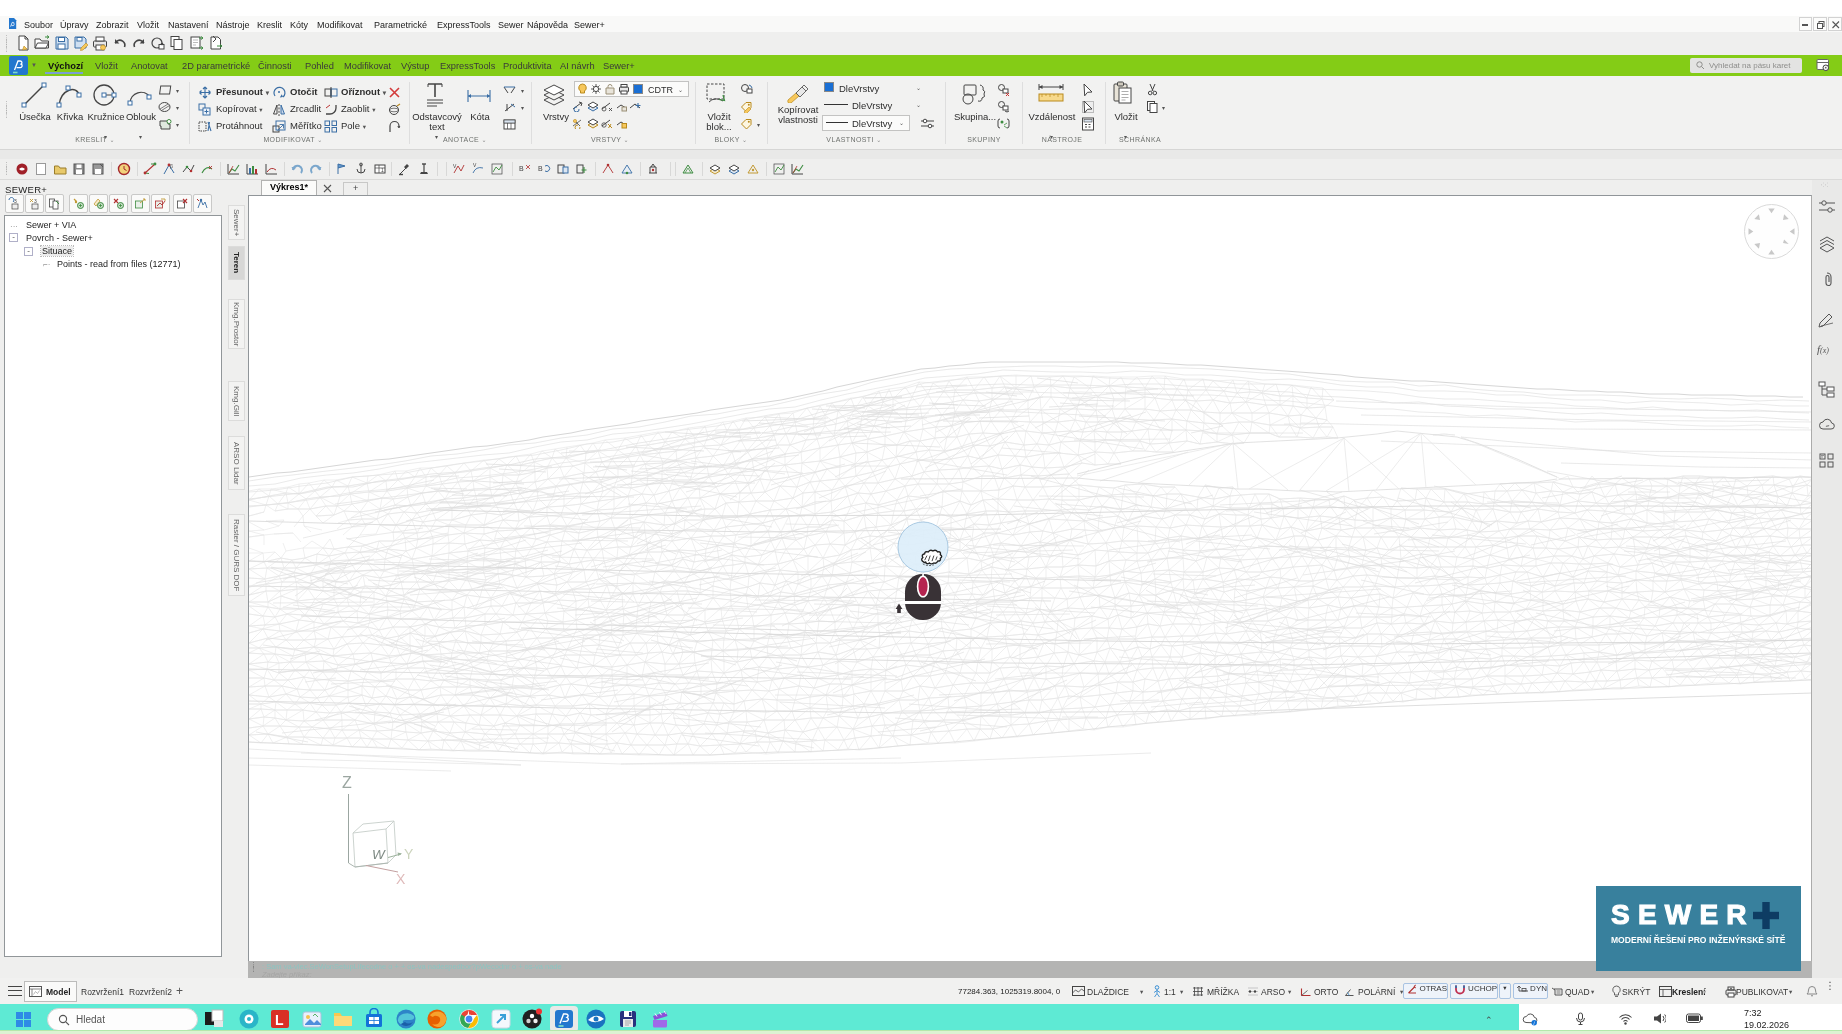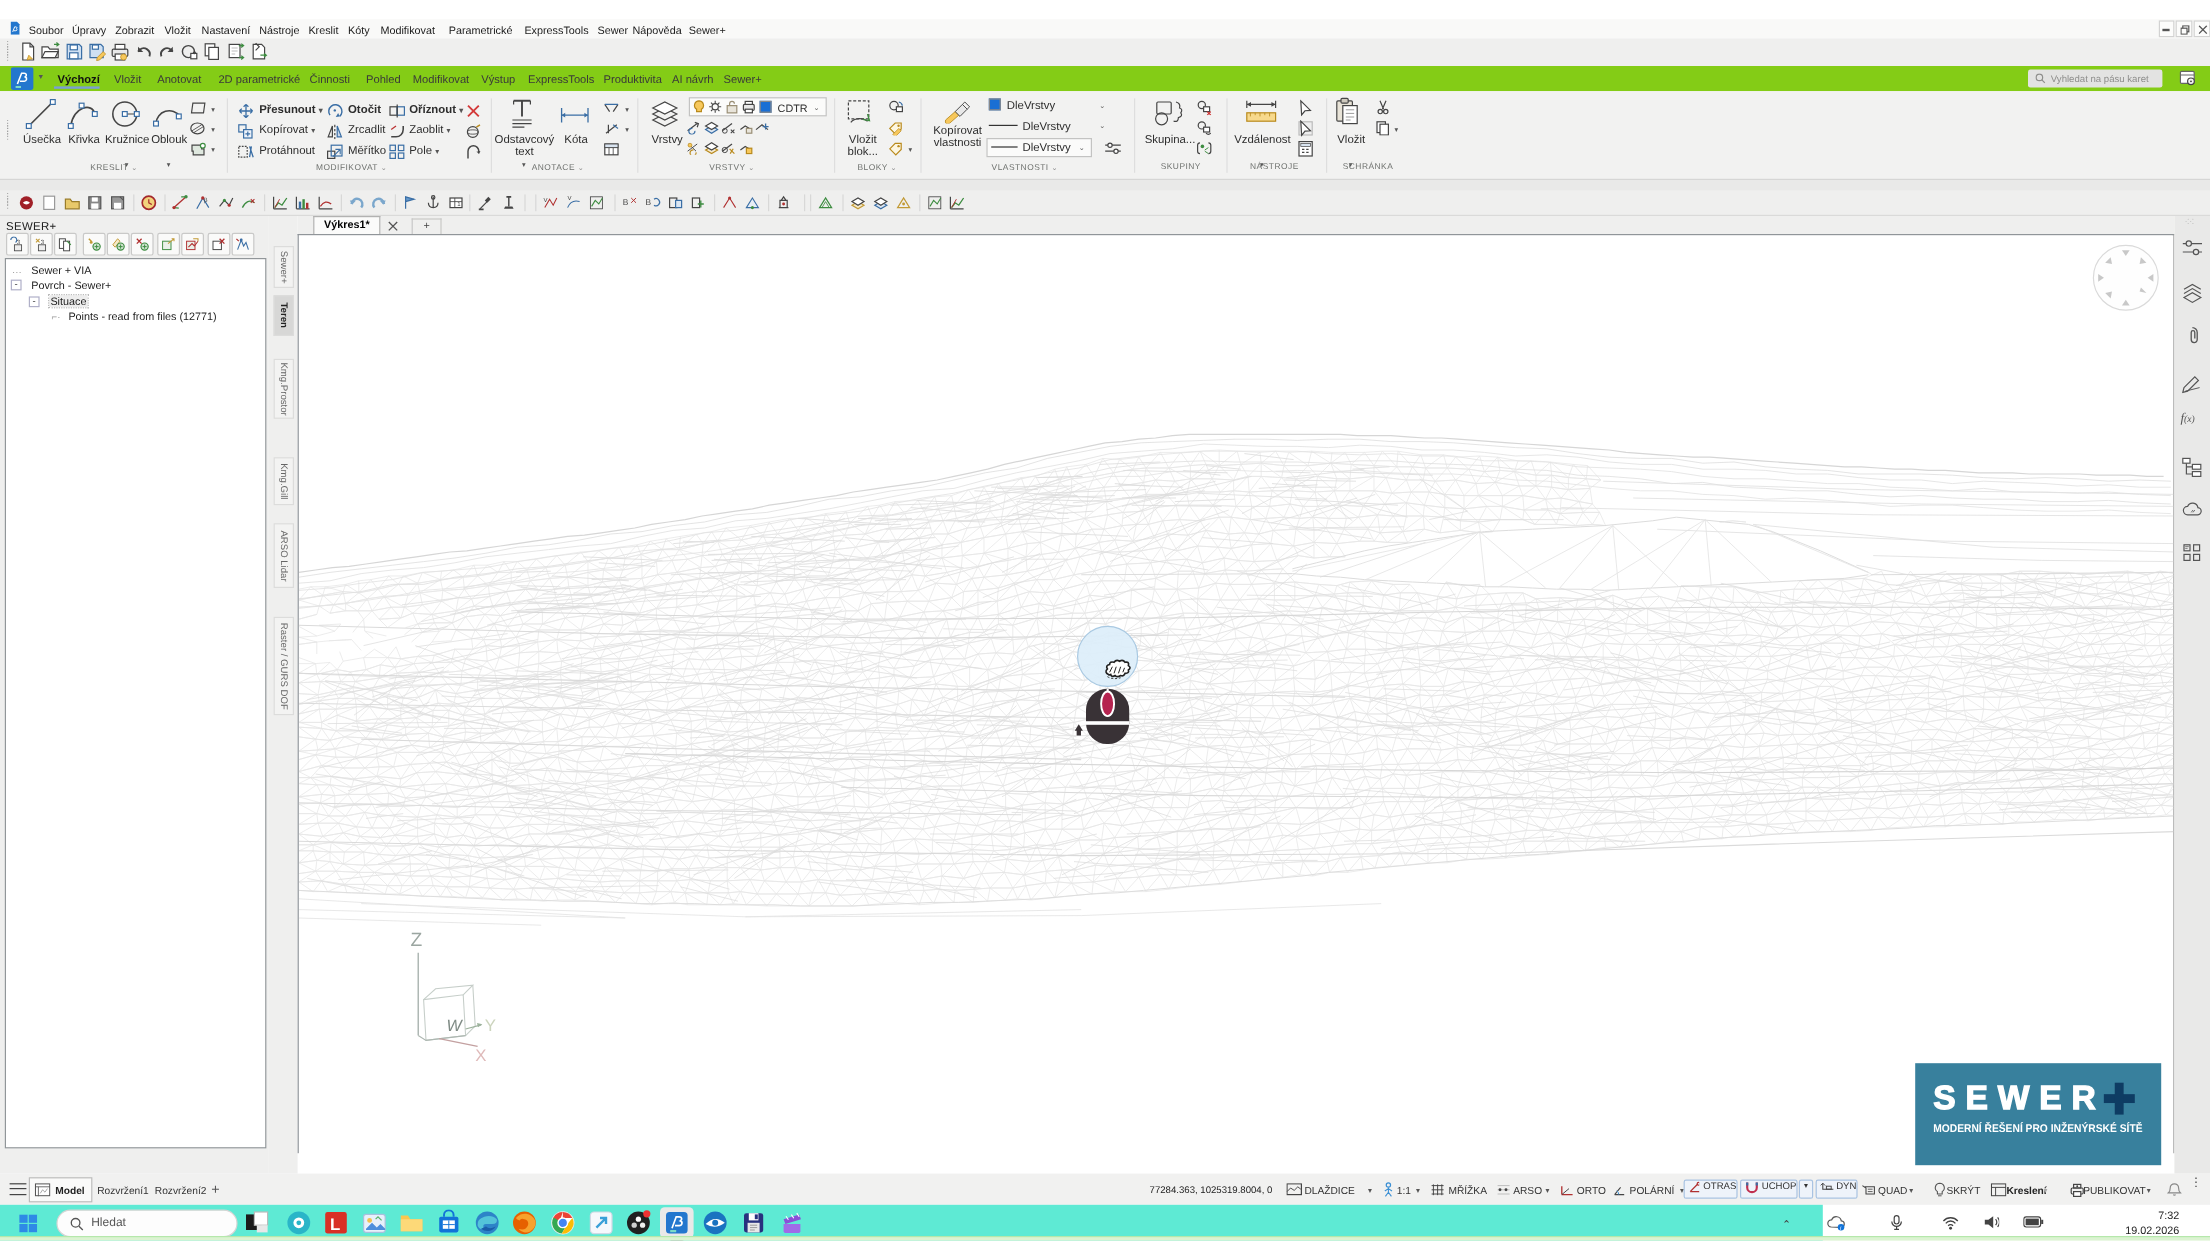--- a/index.html
+++ b/index.html
@@ -883,20 +883,25 @@
       </svg>
 <svg class="abs" style="left:6px;top:272px" width="18" height="18">
         <rect x="2" y="2" width="5" height="5" fill="none" stroke="#555"></rect>
         <rect x="10" y="2" width="5" height="5" fill="none" stroke="#555"></rect>
         <rect x="2" y="10" width="5" height="5" fill="none" stroke="#555"></rect>
         <rect x="10" y="10" width="5" height="5" fill="none" stroke="#555"></rect>
         <path d="M3 3.5 h3 M3 5 h2" stroke="#555" stroke-width=".6"></path>
       </svg>
     </div>
 
+<div class="abs" id="cmdbar">
+  <div style="position:absolute;left:2px;top:2px;color:#666;font-size:7px;line-height:4px">⋮<br>⋮</div>
+  <div style="position:absolute;left:14px;top:1px;font-size:7.5px;color:#8cc4c0;white-space:nowrap">: Sam va-vlec.SeWonSetupLifecodne o + + os-va nadespedbor?pWecodnr o + os-va nade</div>
+  <div style="position:absolute;left:14px;top:9px;font-size:7.5px;color:#a5a5a4;font-style:italic">Zadejte příkaz:</div>
+</div>
 
 <div class="abs" style="left:1596px;top:886px;width:205px;height:85px;background:#38809d">
   <div style="position:absolute;left:15px;top:13px;font-size:28px;font-weight:bold;color:#fff;letter-spacing:8.2px;-webkit-text-stroke:1.1px #fff;transform:scaleX(1.0);transform-origin:left">SEWER</div>
   <svg style="position:absolute;left:157px;top:16px" width="28" height="27">
         <rect x="0" y="9.8" width="26" height="7.4" fill="#0e3c63"></rect>
         <rect x="9.3" y="0" width="7.4" height="27" fill="#0e3c63"></rect>
       </svg>
   <div style="position:absolute;left:15px;top:49px;font-size:9.3px;font-weight:bold;color:#fff;letter-spacing:0;white-space:nowrap;transform:scaleX(.92);transform-origin:left">MODERNÍ ŘEŠENÍ PRO INŽENÝRSKÉ SÍTĚ</div>
 </div>
 
@@ -1115,16 +1120,16 @@
       </svg>
 <svg class="abs" style="left:1652px;top:8px" width="14" height="13">
         <path d="M2 4.5 h3 l4 -3 v10 l-4 -3 h-3 z" fill="#444"></path>
         <path d="M11 4 a4 4 0 0 1 0 5 M12.7 2.5 a6.5 6.5 0 0 1 0 8" fill="none" stroke="#444" stroke-width="1"></path>
       </svg>
 <svg class="abs" style="left:1686px;top:9px" width="17" height="11">
         <rect x="0.5" y="1" width="14" height="8.5" rx="2" fill="none" stroke="#444"></rect>
         <rect x="15" y="3.5" width="1.8" height="3.5" fill="#444"></rect>
         <rect x="2" y="2.5" width="11" height="5.5" fill="#444"></rect>
       </svg>
-<div class="abs" style="left:1744px;top:3px;width:72px;text-align:right;font-size:9px;color:#222;line-height:12px">7:32<br>19.02.2026</div>
+<div class="abs" style="left:1744px;top:3px;width:72px;font-size:9px;color:#222;line-height:12px">7:32<br>19.02.2026</div>
     </div>
 <div class="abs" id="greenstrip"></div>
 
 </div>
 </body></html>

